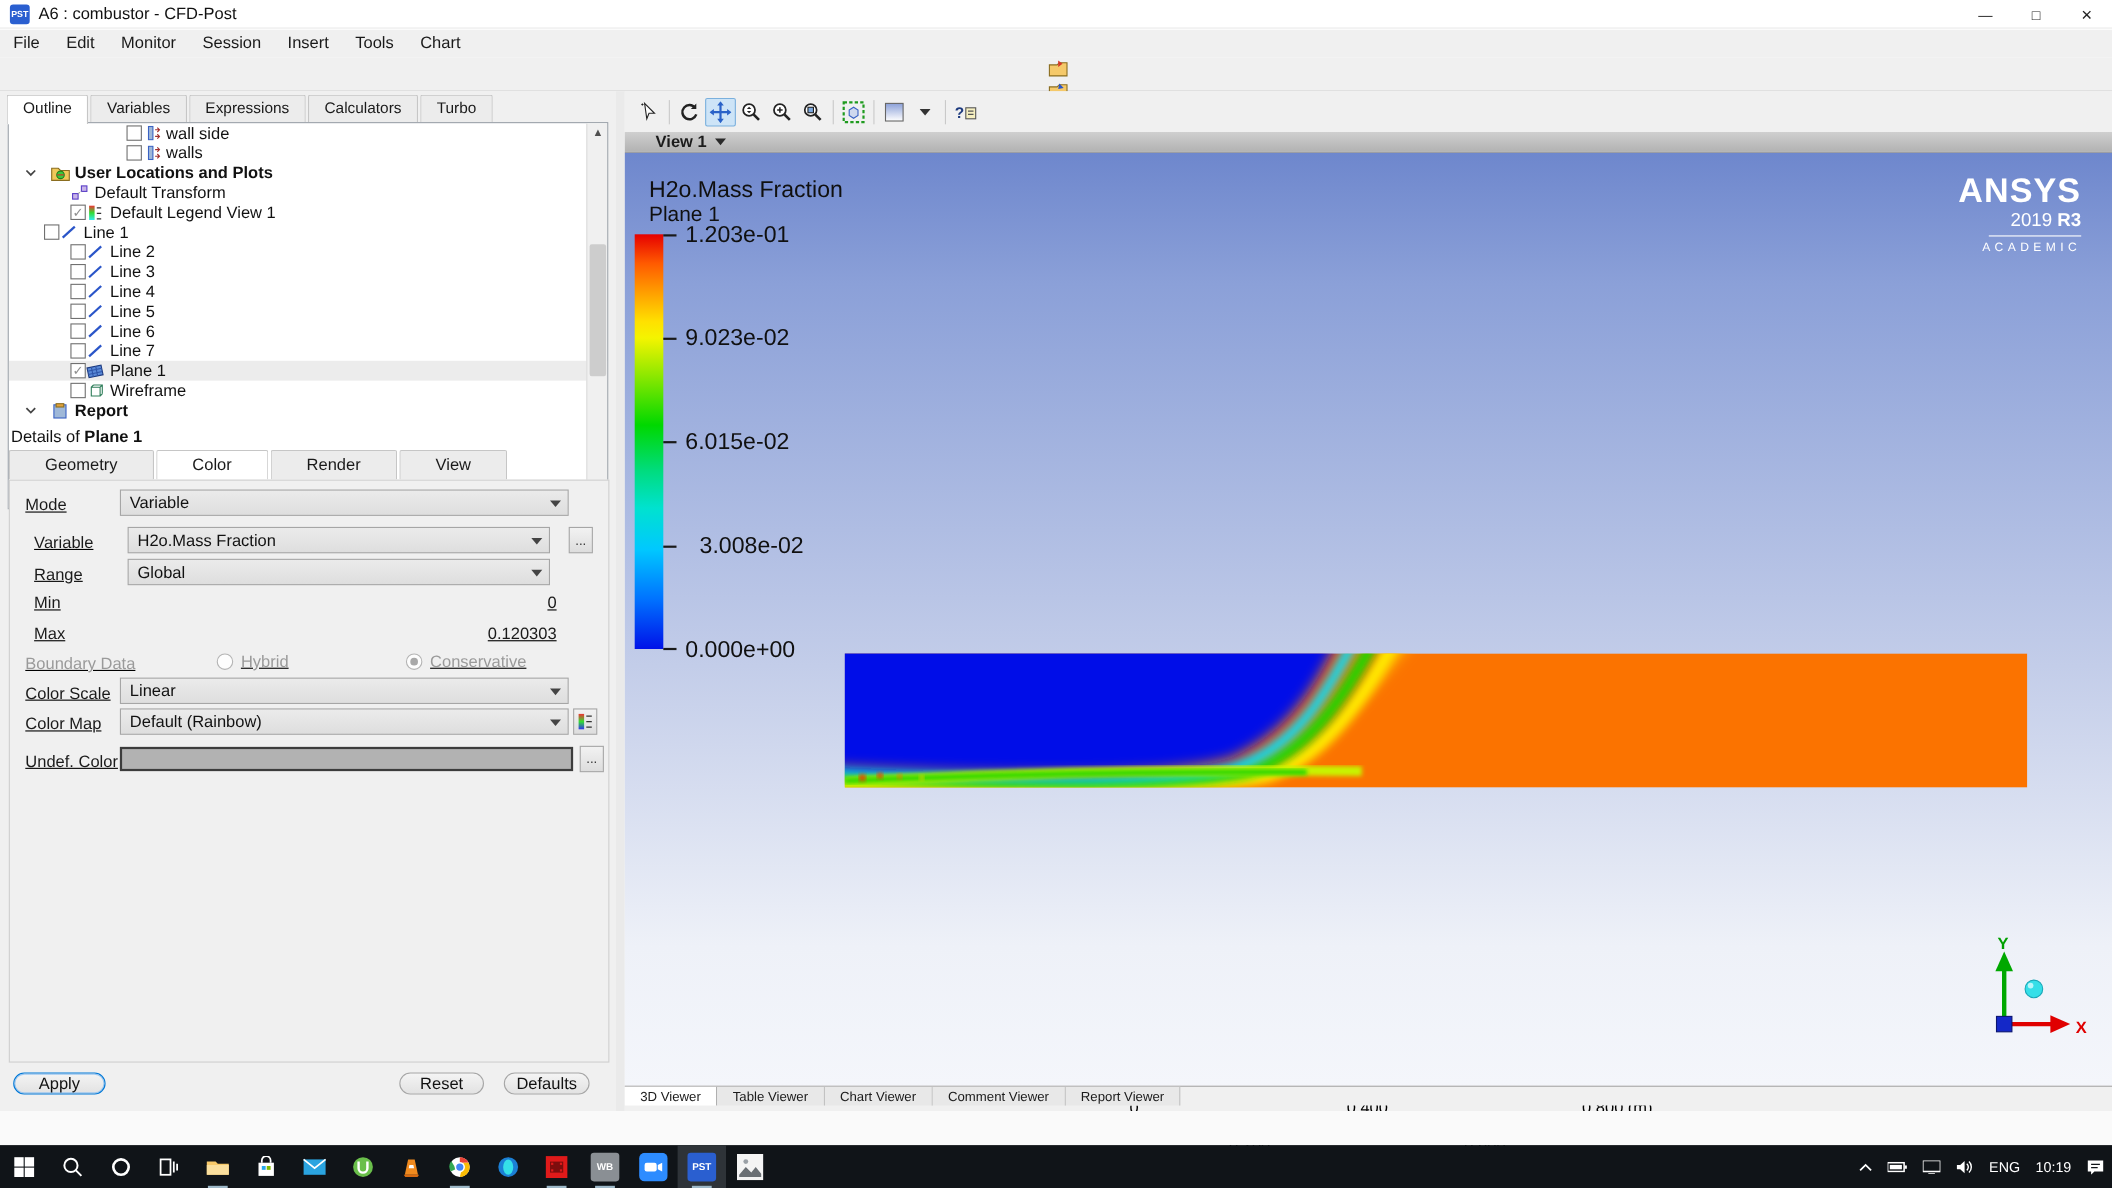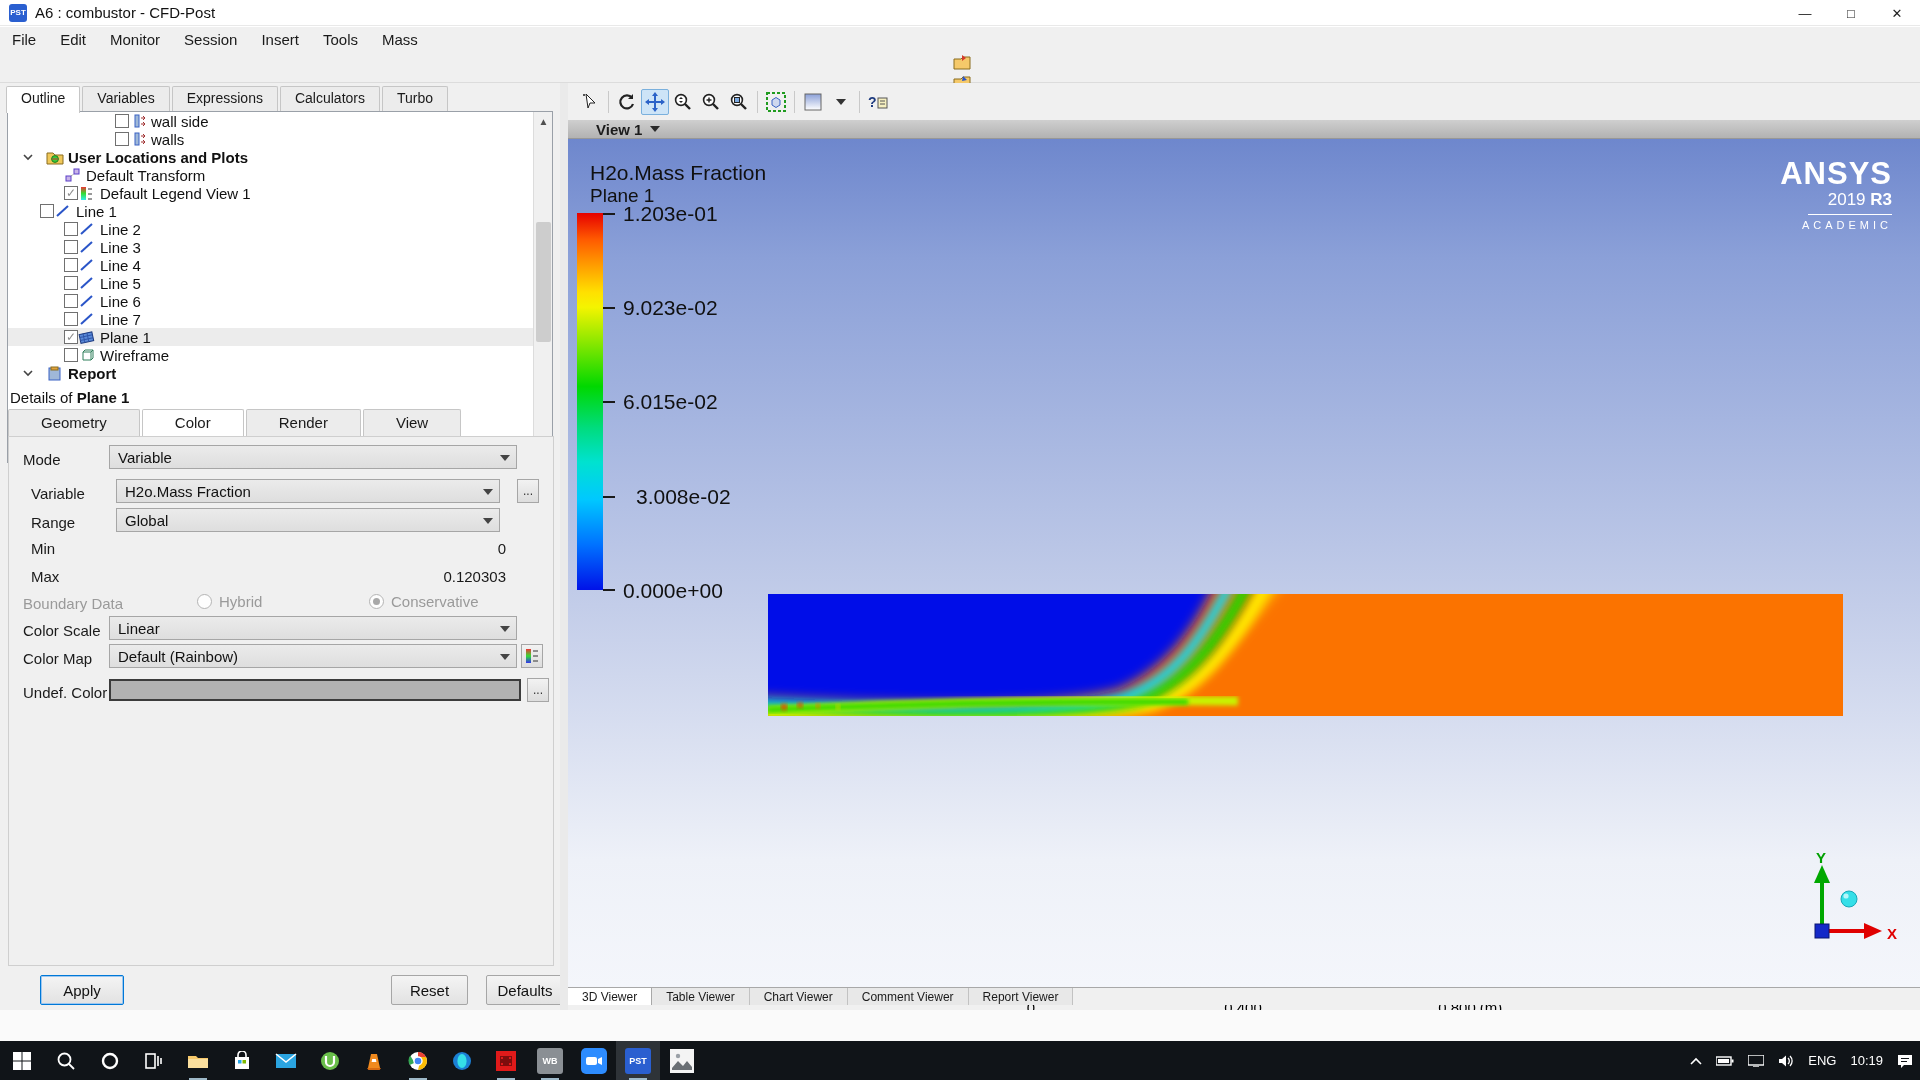--- a/index.html
+++ b/index.html
@@ -48,38 +48,38 @@
     color:#505050; font-size:10px; }
   .vs-thumb { position:absolute; left:2px; width:15px; background:#cdcdcd; border-radius:2px; }
   
   .details-hdr { position:absolute; left:10px; top:306px; font-size:15px; color:#111; }
   .det-tabs { position:absolute; left:8px; top:326px; display:flex; height:27px; }
   .det-tab { padding:4px 32px; font-size:15px; color:#1a1a1a; background:#ececec;
     border:1px solid #c6c6c6; border-bottom:none; margin-right:2px; border-radius:2px 2px 0 0; }
   .det-tab.active { background:#ffffff; }
   .det-body { position:absolute; left:8px; top:353px; width:546px; height:530px; background:#f0f0f0;
     border:1px solid #cfcfcf; }
-  .frow { position:absolute; display:flex; align-items:center; }
+  .frow { position:absolute; display:flex; align-items:center;text-decoration:underline; }
   .flabel { font-size:15px; color:#1a1a1a; }
   .flabel.dis { color:#9a9a9a; }
   .dd { position:absolute; height:24px; background:linear-gradient(#ebebeb,#dedede);
     border:1px solid #a6a6a6; display:flex; align-items:center; font-size:15px; color:#111;
     padding-left:8px; }
   .dd .caret { position:absolute; right:6px; top:9px; width:0; height:0;
     border-left:5px solid transparent; border-right:5px solid transparent; border-top:6px solid #444; }
   .mini-btn { position:absolute; width:22px; height:24px; background:linear-gradient(#f2f2f2,#dddddd);
     border:1px solid #a6a6a6; font-size:12px; color:#333; display:flex; align-items:center; justify-content:center; }
   .radio { width:15px; height:15px; border-radius:50%; border:1px solid #b4b4b4; background:#fdfdfd;
     display:flex; align-items:center; justify-content:center; }
   .radio.sel::after { content:""; width:7px; height:7px; border-radius:50%; background:#a8a8a8; }
   .rlabel { font-size:15px; color:#9a9a9a; margin-left:7px; }
   .swatch { position:absolute; height:22px; background:#b2b2b2; border:2px solid #3c3c3c; }
-  .btn { position:absolute; height:30px; background:linear-gradient(#f4f4f4,#e2e2e2);
+  .btn { position:absolute; height:20px; background:linear-gradient(#f4f4f4,#e2e2e2);
     border:1px solid #a6a6a6; font-size:15px; color:#111; display:flex; align-items:center;
-    justify-content:center; border-radius:2px;margin-left:28px; }
+    justify-content:center; border-radius:12px; }
   .btn.primary { border:1px solid #0078d7; box-shadow:0 0 0 1px #9ec7ef inset; }
   
   .splitter { position:absolute; left:560px; top:83px; width:8px; height:958px; background:#eaeaea; }
   .viewer { position:absolute; left:568px; top:83px; width:1352px; height:958px; background:#f0f0f0; }
   .vtoolbar { position:absolute; left:0; top:0; width:100%; height:37px; display:flex;
     align-items:center; padding-left:8px; background:#f0f0f0; }
   .vti { width:28px; height:26px; display:flex; align-items:center; justify-content:center; border-radius:2px; }
   .vti.active { background:#cde4f7; border:1px solid #7ab0dd; }
   .viewhdr { position:absolute; left:0; top:37px; width:100%; height:19px;
     background:linear-gradient(#cfcfcf,#b2b2b2); border-bottom:1px solid #979797;
@@ -141,21 +141,21 @@
     </div>
   </div>
 
   <div class="menubar">
     <div class="menu-item">File</div>
     <div class="menu-item">Edit</div>
     <div class="menu-item">Monitor</div>
     <div class="menu-item">Session</div>
     <div class="menu-item">Insert</div>
     <div class="menu-item">Tools</div>
-    <div class="menu-item">Mass</div>
+    <div class="menu-item">Chart</div>
   </div>
 
   <div class="toolbar">
     <div class="ti">
         <svg width="20" height="20">
           <path d="M2 7 h7 l2-2 h7 v12 H2z" fill="#f5c96a" stroke="#8a6d1f"></path>
           <path d="M10 3 l4 3 -4 3z" fill="#d43a2a"></path>
         </svg>
       </div>
     <div class="ti">

